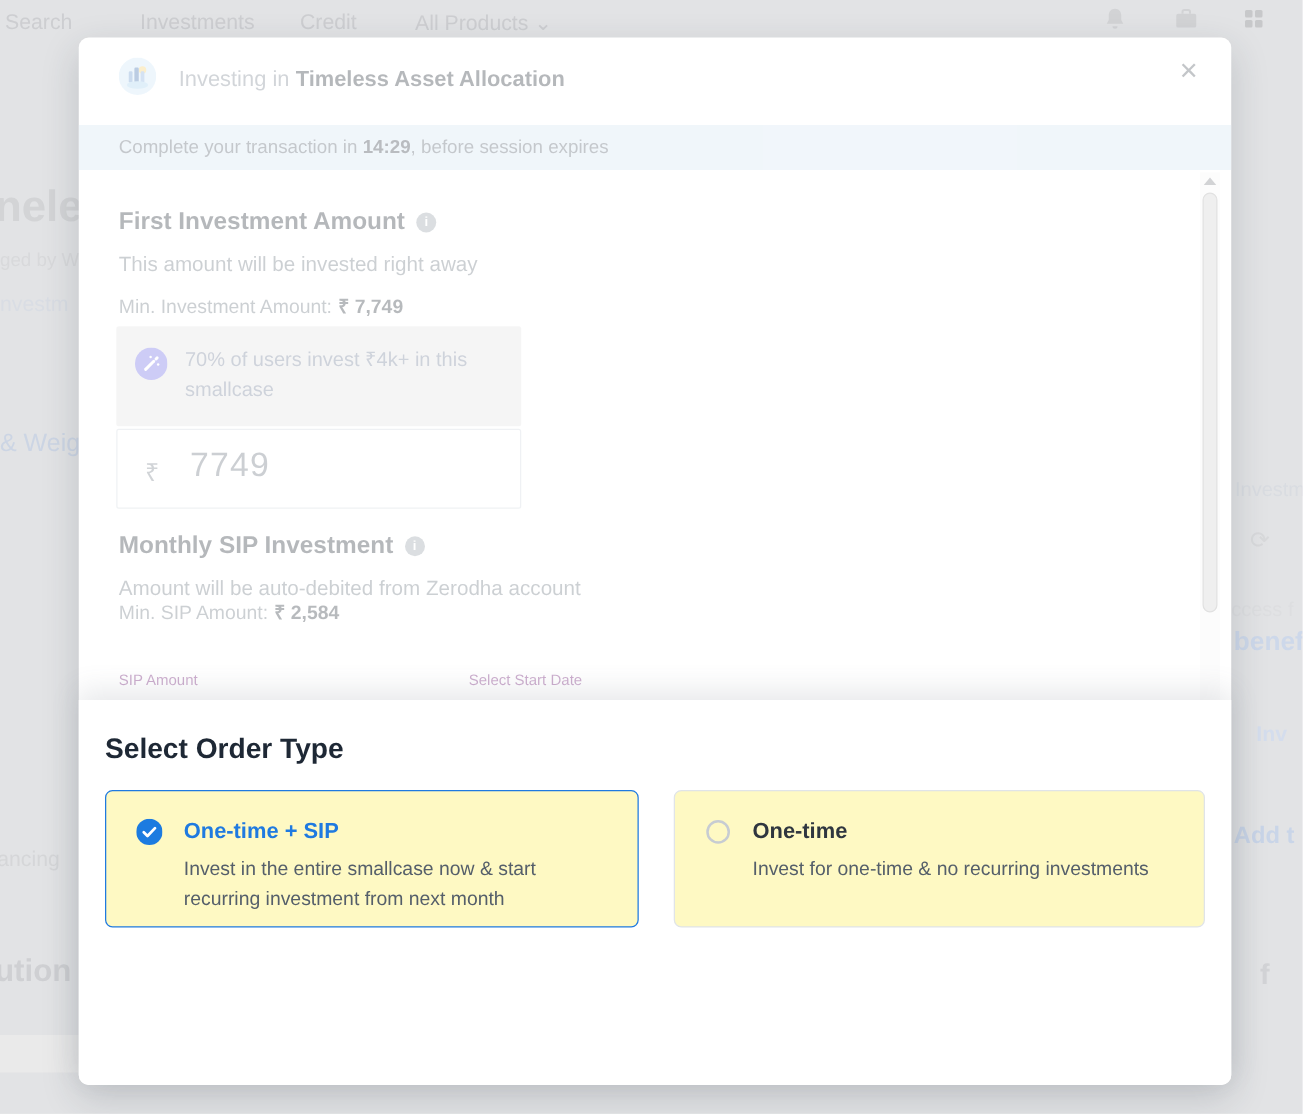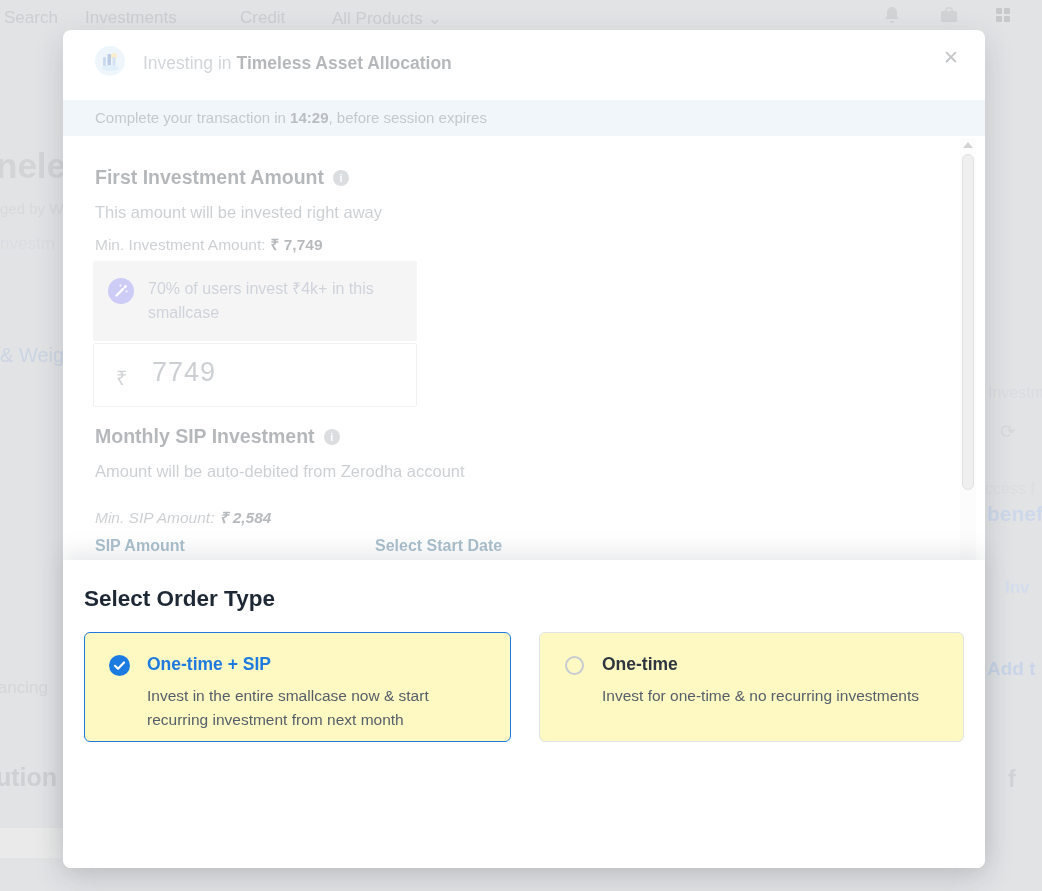--- a/index.html
+++ b/index.html
@@ -36,21 +36,21 @@
 
   .tip-box { position:absolute; left:30px; top:231px; width:324px; height:80px; background:#e5e5e5; border-radius:2px; }
   .tip-ic { position:absolute; left:15px; top:17px; }
   .tip-tx { position:absolute; left:55px; top:16px; width:250px; font-size:16px; color:#76829a; line-height:24px; }
 
   .amt-input { position:absolute; left:30px; top:313px; width:324px; height:64px; background:#fff;
                border:1.5px solid #d3dae0; border-radius:2px; }
   .amt-input .cur { position:absolute; left:22px; top:20px; font-size:20px; color:#7d8690; }
   .amt-input .val { position:absolute; left:58px; top:13px; font-size:27px; color:#6f7883; letter-spacing:1px; }
 
-  .col-h { position:absolute; font-size:16px; font-weight:700; color:#0c4a6e; }
+  .col-h { position:absolute; font-size:12px; font-weight:400; color:#701a75; }
 
   
   .m-scroll { position:absolute; left:897px; top:108px; width:16px; height:424px; background:#fcfcfc; }
   .m-scroll .arrow { position:absolute; left:3px; top:4px; width:0; height:0;
                      border-left:5px solid transparent; border-right:5px solid transparent;
                      border-bottom:6px solid #d2d3d5; }
   .m-scroll .thumb { position:absolute; left:2px; top:16px; width:12px; height:336px;
                      background:#efefef; border:1px solid #e1e1e1; border-radius:7px; }
 
   
@@ -72,21 +72,21 @@
                  border:none; border-radius:5px; color:#fff; font-size:17.5px; font-weight:700;
                  font-family:"Liberation Sans", sans-serif; cursor:pointer; box-shadow:0 1px 4px rgba(0,0,0,.18); }
 </style>
 </head>
 <body>
 
 <div class="screen">
 
   <div>
     <span class="bd-text bd-nav" style="left:4px;">Search</span>
-    <span class="bd-text bd-nav" style="left:85px;">Investments</span>
+    <span class="bd-text bd-nav" style="left:112px;">Investments</span>
     <span class="bd-text bd-nav" style="left:240px;">Credit</span>
     <span class="bd-text bd-nav" style="left:332px;"><span>All Products</span> <span>⌄</span></span>
 
     <span class="bd-icon" style="left:884px; top:6px;">
       <svg width="16" height="18" viewBox="0 0 16 18">
           <path d="M8 1c-3 0-5 2.3-5 5.2V10l-1.6 3h13.2L13 10V6.2C13 3.3 11 1 8 1z" fill="#d2d3d5"></path>
           <path d="M6 15a2 2 0 0 0 4 0z" fill="#d2d3d5"></path>
         </svg>
     </span>
     <span class="bd-icon" style="left:940px; top:7px;">
@@ -166,21 +166,21 @@
 
       <div class="amt-input">
         <span class="cur">₹</span>
         <span class="val">7749</span>
       </div>
 
       <div class="sec-h" style="top:395px;">
         <span>Monthly SIP Investment</span><i class="info-i">i</i>
       </div>
       <div class="sec-sub" style="top:432px;">Amount will be auto-debited from Zerodha account</div>
-      <div class="sec-min" style="top:476px;font-style:italic;">
+      <div class="sec-min" style="top:448px;">
         <span>Min. SIP Amount:</span><span class="val">₹ 2,584</span>
       </div>
 
       <div class="col-h" style="left:32px; top:507px;">SIP Amount</div>
       <div class="col-h" style="left:312px; top:507px;">Select Start Date</div>
     </div>
 
     <div class="m-scroll">
       <div class="arrow"></div>
       <div class="thumb"></div>

